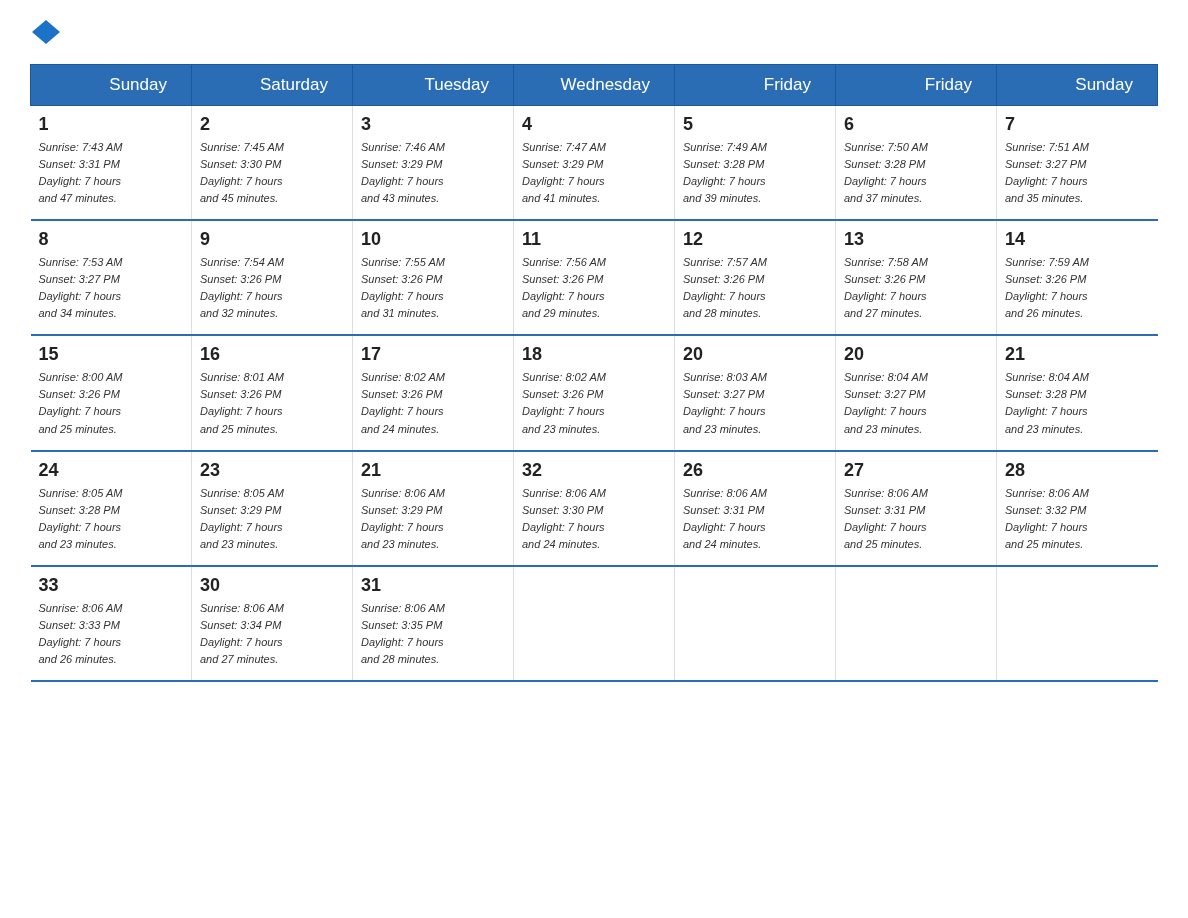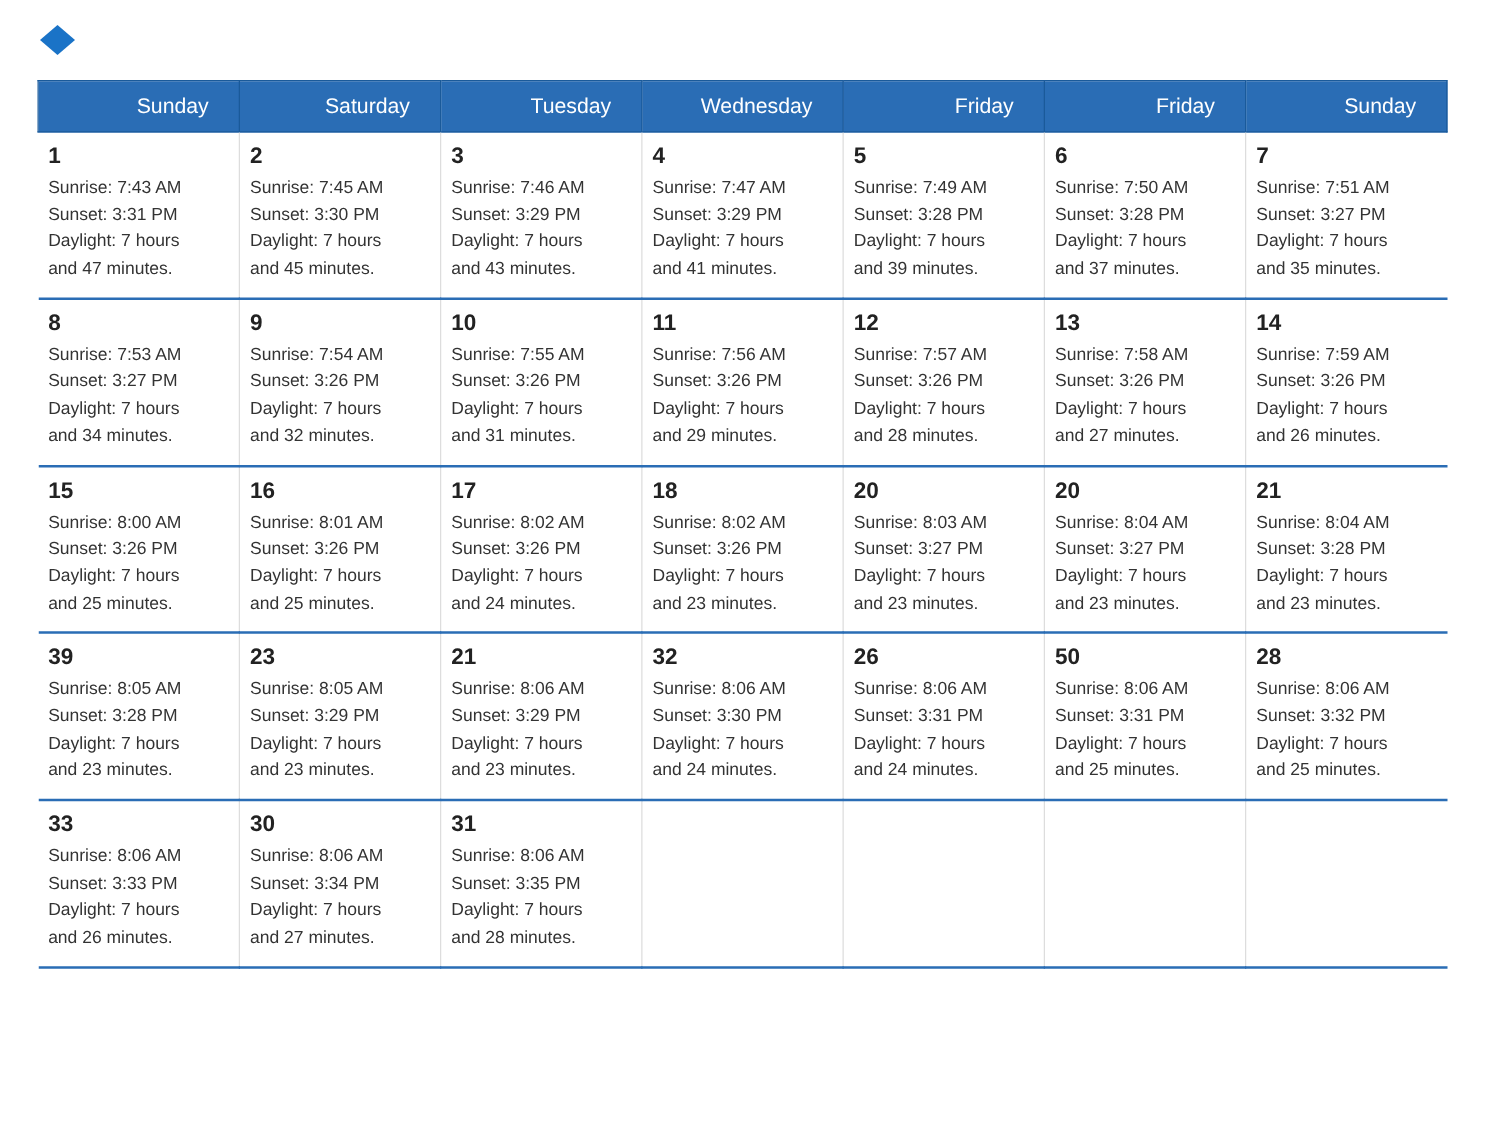--- a/index.html
+++ b/index.html
@@ -71,23 +71,24 @@
       border-right: none;
     }
     .day-num {
       font-size: 18px;
       font-weight: bold;
       color: #222;
       display: block;
       margin-bottom: 4px;
     }
     .day-info {
-      font-size: 14px;
+      font-size: 11px;
       line-height: 1.55;
       color: #333;
+      font-style: italic;
     }
     .logo-top {
       display: flex;
       align-items: center;
     }
     .logo-general {
       font-size: 30px;
       font-weight: bold;
       color: #333;
       font-style: italic;
@@ -335,21 +336,21 @@
         <div class="day-info">
           Sunrise: 8:04 AM<br>
           Sunset: 3:28 PM<br>
           Daylight: 7 hours<br>
           and 23 minutes.
         </div>
         </td>
       </tr>
       <tr>
         <td>
-        <span class="day-num">39</span>
+        <span class="day-num">24</span>
         <div class="day-info">
           Sunrise: 8:05 AM<br>
           Sunset: 3:28 PM<br>
           Daylight: 7 hours<br>
           and 23 minutes.
         </div>
         </td>
         <td>
         <span class="day-num">23</span>
         <div class="day-info">
@@ -380,21 +381,21 @@
         <td>
         <span class="day-num">26</span>
         <div class="day-info">
           Sunrise: 8:06 AM<br>
           Sunset: 3:31 PM<br>
           Daylight: 7 hours<br>
           and 24 minutes.
         </div>
         </td>
         <td>
-        <span class="day-num">50</span>
+        <span class="day-num">27</span>
         <div class="day-info">
           Sunrise: 8:06 AM<br>
           Sunset: 3:31 PM<br>
           Daylight: 7 hours<br>
           and 25 minutes.
         </div>
         </td>
         <td>
         <span class="day-num">28</span>
         <div class="day-info">

